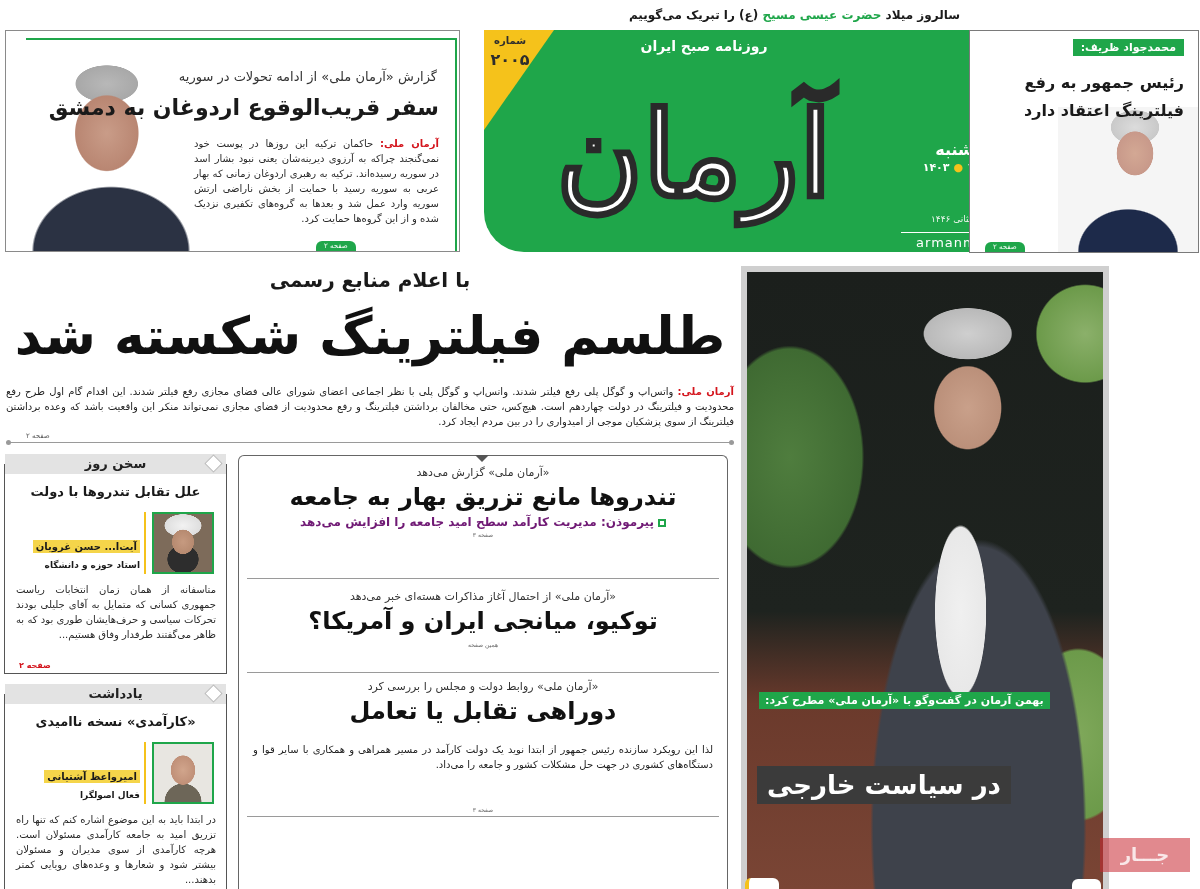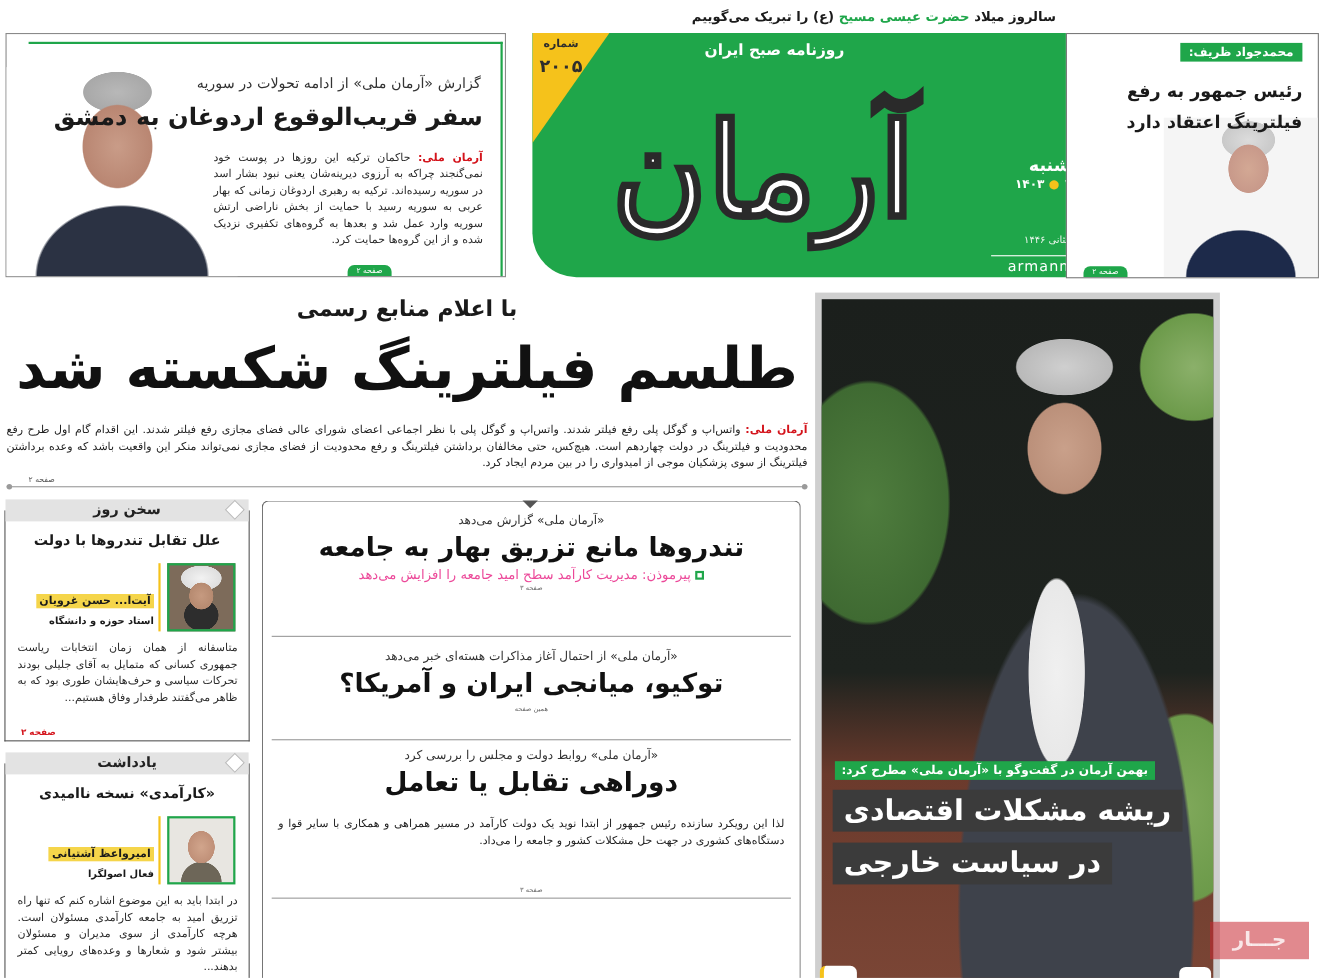--- a/index.html
+++ b/index.html
@@ -66,21 +66,21 @@
   .col-ref { position: absolute; bottom: 3px; left: 14px; font-size: 8px; color: #d4141c; font-weight: bold; }
   .cleric-photo { background: radial-gradient(ellipse 18px 20px at 50% 48%, #c69a80 0%, #b68a70 60%, transparent 62%), radial-gradient(ellipse 26px 16px at 50% 20%, #f2f2f2 0%, #dedede 70%, transparent 72%), radial-gradient(ellipse 22px 20px at 50% 78%, #2d2d2d 0%, #2d2d2d 70%, transparent 72%), #7d6b5a; }
   .ashtiani-photo { background: radial-gradient(ellipse 20px 24px at 50% 45%, #d1a58c 0%, #c09078 60%, transparent 62%), radial-gradient(ellipse 26px 26px at 50% 100%, #6d6658 0%, #6d6658 70%, transparent 72%), #e8e6e1; }
 
   
   .center-box { top: 455px; left: 238px; width: 490px; height: 434px; border: 1px solid #666; border-bottom: none; border-radius: 6px 6px 0 0; }
   .center-notch { position: absolute; top: -1px; left: 236px; width: 0; height: 0; border-left: 7px solid transparent; border-right: 7px solid transparent; border-top: 7px solid #555; }
   .story { position: absolute; left: 0; right: 0; text-align: center; direction: rtl; }
   .story-kicker { font-size: 11px; color: #333; }
   .story-title { font-size: 24px; font-weight: bold; color: #111; line-height: 36px; }
-  .story-sub { font-size: 12px; font-weight: normal; color: #ec4899; }
+  .story-sub { font-size: 12px; font-weight: bold; color: #701a75; }
   .green-square { display: inline-block; width: 8px; height: 8px; border: 2px solid #1fa64a; background: #fff; vertical-align: middle; margin-left: 4px; }
   .story-ref { font-size: 6px; color: #666; margin-top: 2px; }
   .story-rule { position: absolute; left: 8px; right: 8px; height: 1px; background: #9a9a9a; }
   .two-col { position: absolute; top: 286px; left: 14px; right: 14px; display: flex; flex-direction: row; gap: 14px; direction: rtl; }
   .two-col p { flex: 1; font-size: 10px; line-height: 15px; text-align: justify; color: #222; }
 
   
   .photo-frame { top: 266px; left: 741px; width: 368px; height: 623px; background: #cfcfcf; }
   .photo-inner { position: absolute; top: 6px; left: 6px; right: 6px; bottom: 0; overflow: hidden;
     background:
@@ -203,18 +203,17 @@
     <p>لذا این رویکرد سازنده رئیس جمهور از ابتدا نوید یک دولت کارآمد در مسیر همراهی و همکاری با سایر قوا و دستگاه‌های کشوری در جهت حل مشکلات کشور و جامعه را می‌داد.</p>
   </div>
   <div class="story" style="top:350px;font-size:6px;color:#666">صفحه ۳</div>
   <div class="story-rule" style="top:360px"></div>
 
 </div>
 
 <div class="abs photo-frame">
   <div class="photo-inner"></div>
   <div class="photo-kicker">بهمن آرمان در گفت‌وگو با «آرمان ملی» مطرح کرد:</div>
-  <div class="photo-title-1">ریشه مشکلات اقتصادی</div>
   <div class="photo-title-2">در سیاست خارجی</div>
   <div class="bottom-tag-left">&nbsp;&nbsp;&nbsp;&nbsp;</div>
   <div class="bottom-tag-right">&nbsp;&nbsp;&nbsp;&nbsp;</div>
 </div>
 <div class="watermark">جـــار</div>
 
 </body></html>

